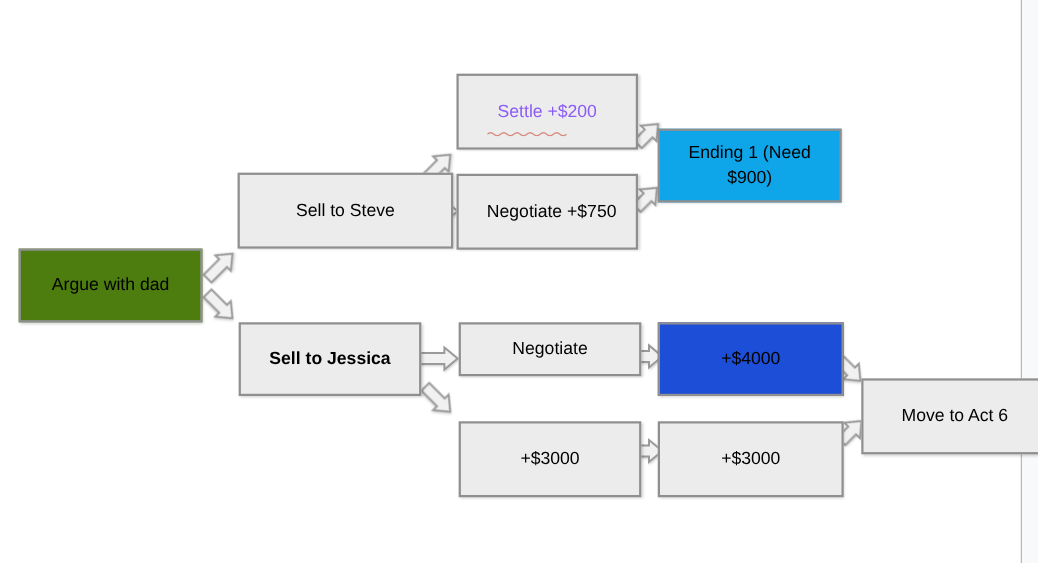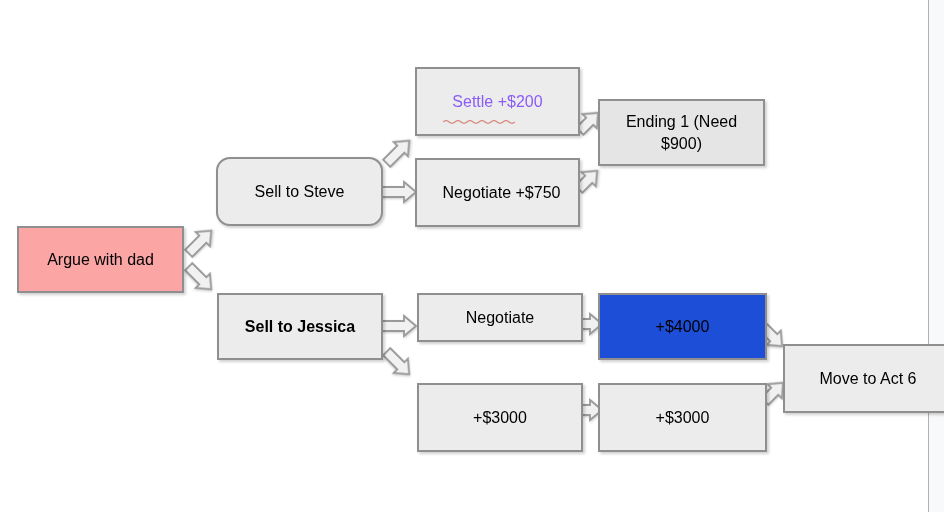--- a/index.html
+++ b/index.html
@@ -41,36 +41,36 @@
       <path d="M -13 -5 L 1 -5 L 1 -10 L 13 0 L 1 10 L 1 5 L -13 5 Z" transform="translate(589,122) rotate(-45)" fill="#f1f1f1" stroke="#9a9a9a" stroke-width="1.8"></path>
       <path d="M -13 -5 L 1 -5 L 1 -10 L 13 0 L 1 10 L 1 5 L -13 5 Z" transform="translate(588,180) rotate(-45)" fill="#f1f1f1" stroke="#9a9a9a" stroke-width="1.8"></path>
       <path d="M -17 -5 L 5 -5 L 5 -10 L 17 0 L 5 10 L 5 5 L -17 5 Z" transform="translate(399,326) rotate(0)" fill="#f1f1f1" stroke="#9a9a9a" stroke-width="1.8"></path>
       <path d="M -16 -5 L 4 -5 L 4 -10 L 16 0 L 4 10 L 4 5 L -16 5 Z" transform="translate(398,363) rotate(45)" fill="#f1f1f1" stroke="#9a9a9a" stroke-width="1.8"></path>
       <path d="M -12 -5 L 0 -5 L 0 -10 L 12 0 L 0 10 L 0 5 L -12 5 Z" transform="translate(590,324) rotate(0)" fill="#f1f1f1" stroke="#9a9a9a" stroke-width="1.8"></path>
       <path d="M -12 -5 L 0 -5 L 0 -10 L 12 0 L 0 10 L 0 5 L -12 5 Z" transform="translate(590,410) rotate(0)" fill="#f1f1f1" stroke="#9a9a9a" stroke-width="1.8"></path>
       <path d="M -13 -5 L 1 -5 L 1 -10 L 13 0 L 1 10 L 1 5 L -13 5 Z" transform="translate(773,337) rotate(45)" fill="#f1f1f1" stroke="#9a9a9a" stroke-width="1.8"></path>
       <path d="M -13 -5 L 1 -5 L 1 -10 L 13 0 L 1 10 L 1 5 L -13 5 Z" transform="translate(774,392) rotate(-45)" fill="#f1f1f1" stroke="#9a9a9a" stroke-width="1.8"></path>
     </svg>
   <div id="node-layer">
-      <div class="node" style="left: 17px; top: 226px; width: 167px; height: 67px; background: #fca5a5; border-color: rgb(143, 143, 143); color: rgb(0, 0, 0);">
+      <div class="node" style="left: 17px; top: 226px; width: 167px; height: 67px; background: #4d7c0f; border-color: rgb(143, 143, 143); color: rgb(0, 0, 0);">
         <span class="label">Argue with dad</span>
       </div>
-      <div class="node" style="left: 216px; top: 157px; width: 167px; height: 69px; background: rgb(236, 236, 236); border-color: rgb(143, 143, 143); color: rgb(0, 0, 0); border-radius: 14px;">
+      <div class="node" style="left: 216px; top: 157px; width: 196px; height: 69px; background: rgb(236, 236, 236); border-color: rgb(143, 143, 143); color: rgb(0, 0, 0);">
         <span class="label">Sell to Steve</span>
       </div>
       <div class="node" style="left: 415px; top: 67px; width: 165px; height: 69px; background: rgb(236, 236, 236); border-color: rgb(143, 143, 143); color: #8b5cf6;">
         <span class="label">Settle +$200</span>
         <svg class="squiggle" width="78" height="5">
           <path d="M0,3 q3,-2.6 6,0 t6,0 t6,0 t6,0 t6,0 t6,0 t6,0 t6,0 t6,0 t6,0 t6,0 t6,0" fill="none" stroke="#d98a80" stroke-width="1.2"></path>
         </svg>
       </div>
       <div class="node" style="left: 415px; top: 158px; width: 165px; height: 69px; background: rgb(236, 236, 236); border-color: rgb(143, 143, 143); color: rgb(0, 0, 0); padding-left: 20px;">
         <span class="label">Negotiate +$750</span>
       </div>
-      <div class="node" style="left: 598px; top: 99px; width: 167px; height: 67px; background: #e5e5e5; border-color: rgb(143, 143, 143); color: rgb(0, 0, 0);">
+      <div class="node" style="left: 598px; top: 117px; width: 167px; height: 67px; background: #0ea5e9; border-color: rgb(143, 143, 143); color: rgb(0, 0, 0);">
         <span class="label">Ending 1 (Need $900)</span>
       </div>
       <div class="node" style="left: 217px; top: 293px; width: 166px; height: 67px; background: rgb(236, 236, 236); border-color: rgb(143, 143, 143); color: rgb(0, 0, 0); font-weight: bold;">
         <span class="label">Sell to Jessica</span>
       </div>
       <div class="node" style="left: 417px; top: 293px; width: 166px; height: 49px; background: rgb(236, 236, 236); border-color: rgb(143, 143, 143); color: rgb(0, 0, 0);">
         <span class="label">Negotiate</span>
       </div>
       <div class="node" style="left: 598px; top: 293px; width: 169px; height: 67px; background: #1d4ed8; border-color: rgb(143, 143, 143); color: rgb(0, 0, 0);">
         <span class="label">+$4000</span>

